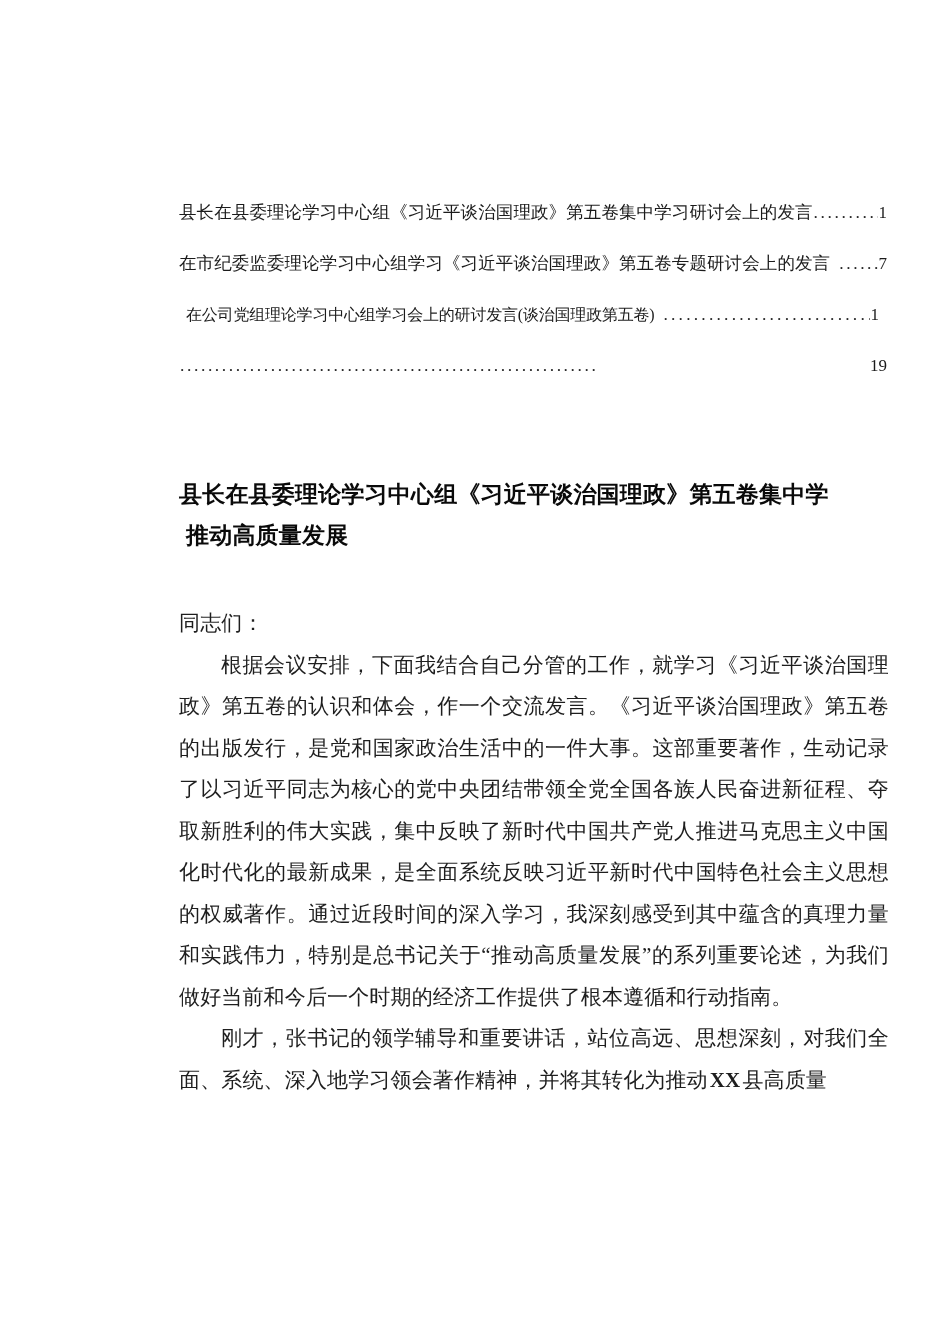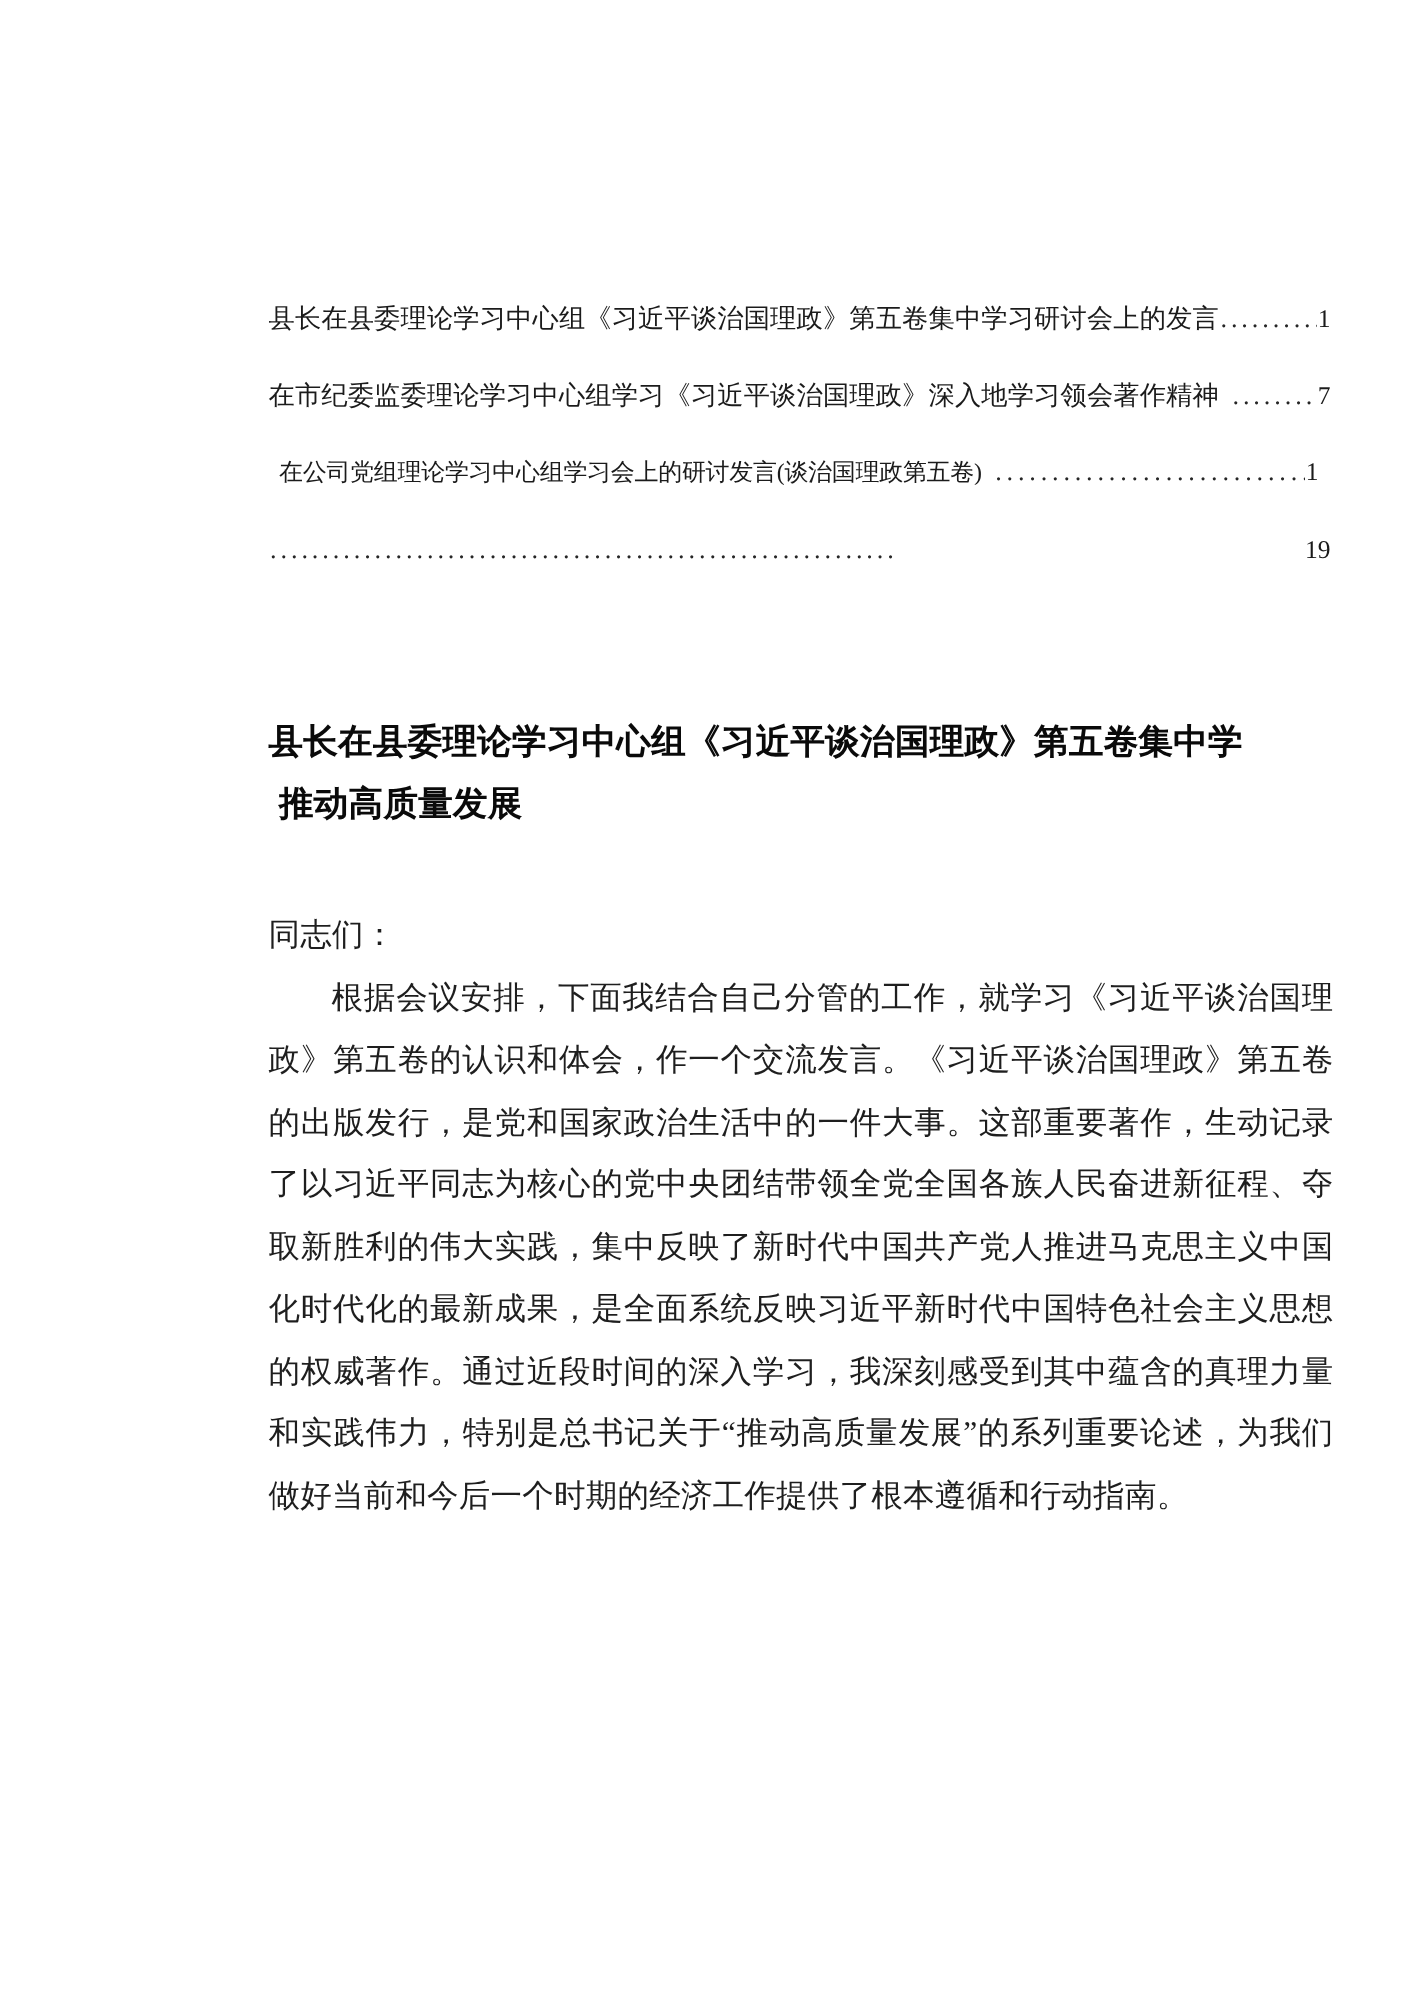--- a/index.html
+++ b/index.html
@@ -118,21 +118,21 @@
 
   <div class="toc">
 
     <div class="toc-entry">
       <span class="toc-title">县长在县委理论学习中心组《习近平谈治国理政》第五卷集中学习研讨会上的发言</span>
       <span class="toc-leader">............................................................</span>
       <span class="toc-page">1</span>
     </div>
 
     <div class="toc-entry gap">
-      <span class="toc-title">在市纪委监委理论学习中心组学习《习近平谈治国理政》深入地学习领会著作精神</span>
+      <span class="toc-title">在市纪委监委理论学习中心组学习《习近平谈治国理政》第五卷专题研讨会上的发言</span>
       <span class="toc-leader">............................................................</span>
       <span class="toc-page">7</span>
     </div>
 
     <div class="toc-entry compact gap">
       <span class="toc-title">在公司党组理论学习中心组学习会上的研讨发言(谈治国理政第五卷)</span>
       <span class="toc-leader">............................................................</span>
       <span class="toc-page">1</span>
     </div>
 
@@ -141,15 +141,16 @@
       <span class="toc-page">19</span>
     </div>
 
   </div>
 
   <h1 class="doc-title"><span>县长在县委理论学习中心组《习近平谈治国理政》第五卷集中学</span><span class="line2">推动高质量发展</span></h1>
 
   <div class="body-text">
     <p class="salutation">同志们：</p>
     <p class="indent">根据会议安排，下面我结合自己分管的工作，就学习《习近平谈治国理政》第五卷的认识和体会，作一个交流发言。《习近平谈治国理政》第五卷的出版发行，是党和国家政治生活中的一件大事。这部重要著作，生动记录了以习近平同志为核心的党中央团结带领全党全国各族人民奋进新征程、夺取新胜利的伟大实践，集中反映了新时代中国共产党人推进马克思主义中国化时代化的最新成果，是全面系统反映习近平新时代中国特色社会主义思想的权威著作。通过近段时间的深入学习，我深刻感受到其中蕴含的真理力量和实践伟力，特别是总书记关于“推动高质量发展”的系列重要论述，为我们做好当前和今后一个时期的经济工作提供了根本遵循和行动指南。</p>
+    <p class="indent"><span>刚才，张书记的领学辅导和重要讲话，站位高远、思想深刻，对我们全面、系统、深入地学习领会著作精神，并将其转化为推动</span><span class="latin">XX</span><span>县高质量</span></p>
   </div>
 
 </div>
 
 </body></html>

